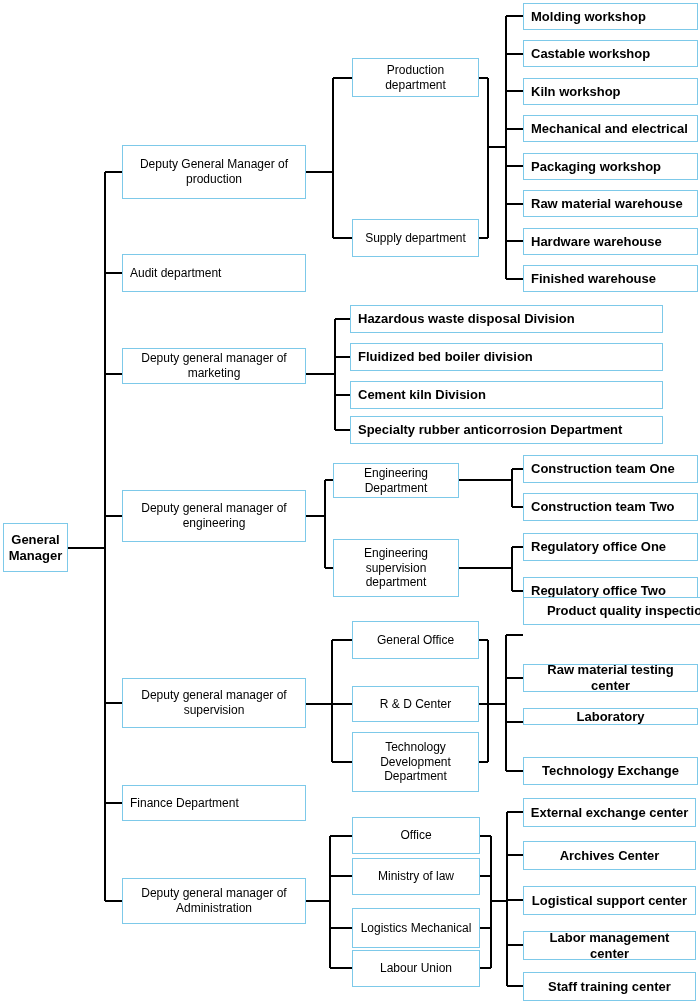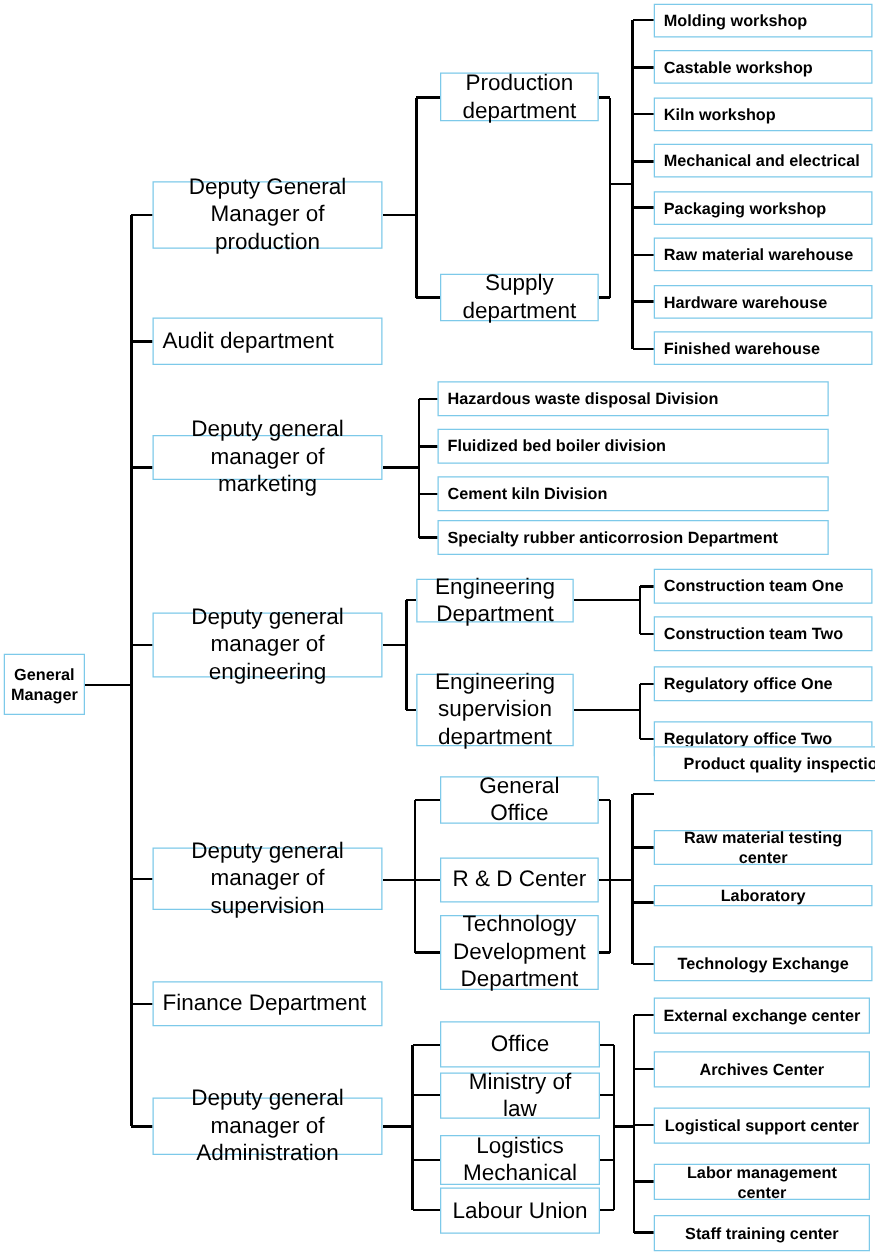--- a/index.html
+++ b/index.html
@@ -13,21 +13,21 @@
     position:relative;width:700px;height:1003px;background:var(--bg);
     font-family:"Liberation Sans","DejaVu Sans",sans-serif;
     color:var(--text);overflow:hidden;
   }
   #wires{position:absolute;left:0;top:0;z-index:1;}
   #wires path{stroke:var(--line);stroke-width:2;fill:none;shape-rendering:crispEdges;}
   .box{
     position:absolute;z-index:2;box-sizing:border-box;
     background:var(--bg);border:1.5px solid var(--box-border);
     display:flex;align-items:center;justify-content:center;
-    text-align:center;font-size:18px;line-height:1.22;padding:0 6px;
+    text-align:center;font-size:12px;line-height:1.22;padding:0 6px;
   }
   .box.deputy{padding:16px 12px;}
   .box.leaf{font-size:13px;font-weight:bold;}
   .box.al{justify-content:flex-start;text-align:left;padding-left:7px;padding-right:2px;}
 </style>
 </head>
 <body>
 
 <div id="stage">
 

